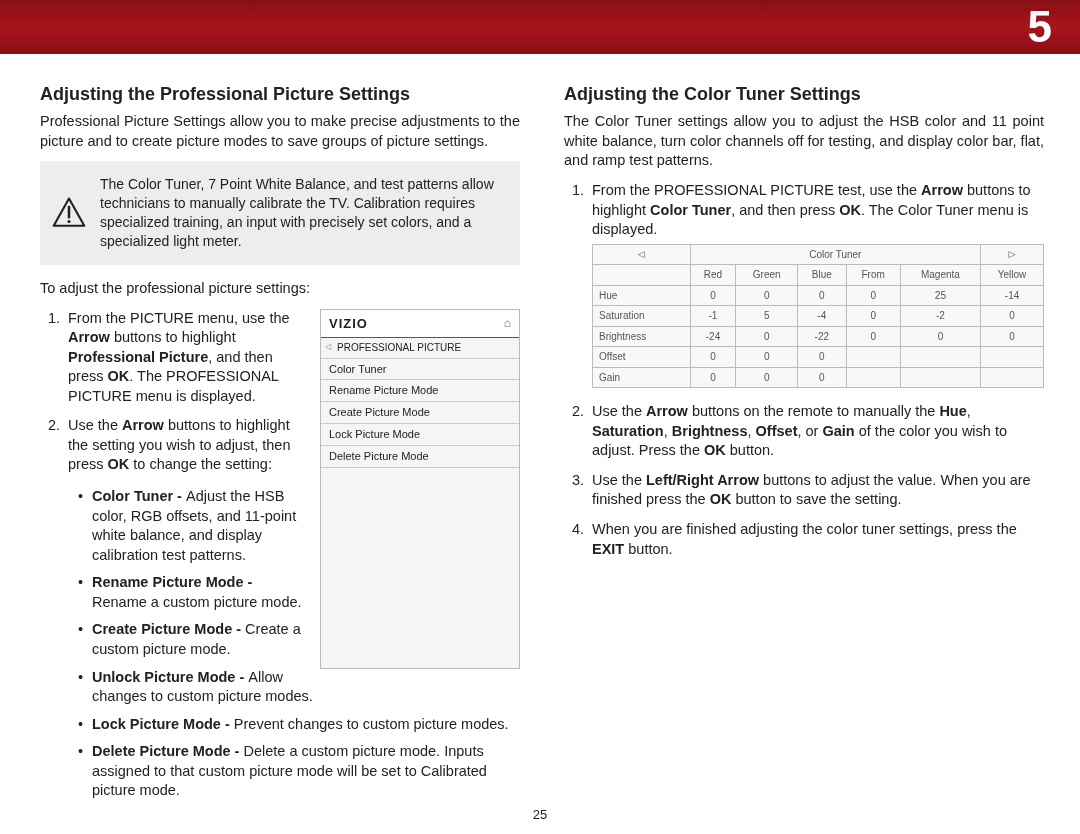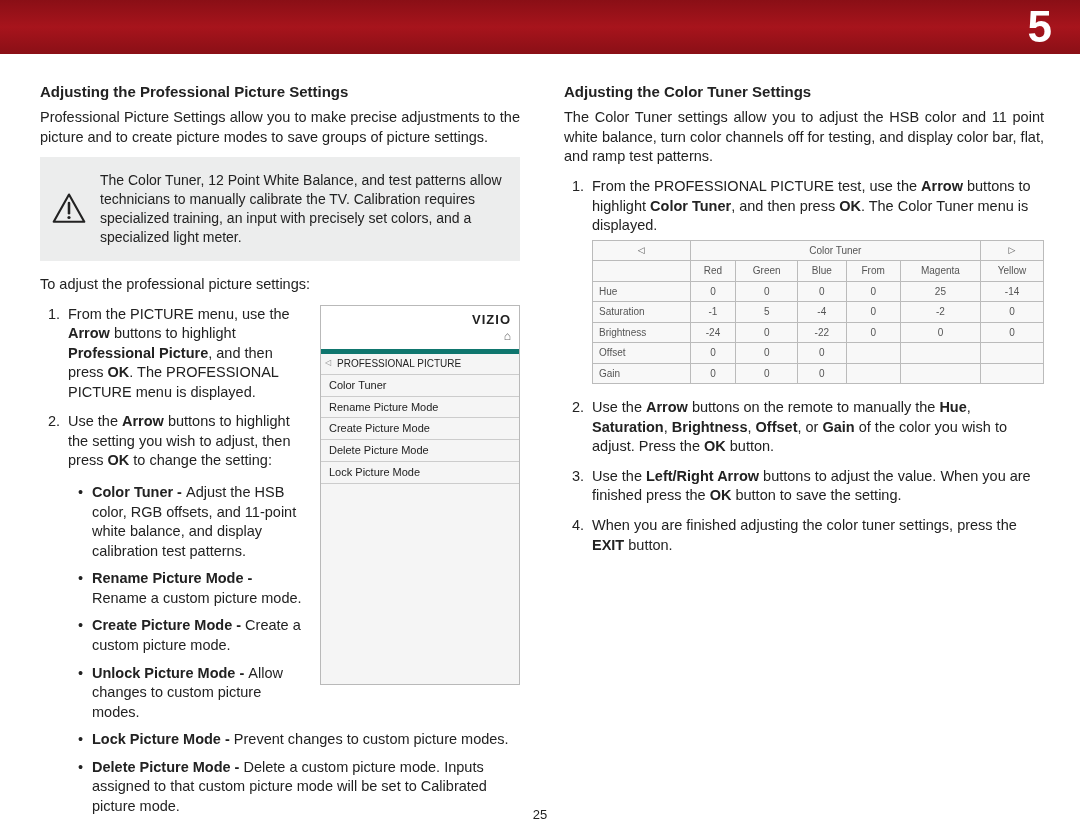--- a/index.html
+++ b/index.html
@@ -28,21 +28,21 @@
 .page {
   display: flex;
   padding: 28px 36px 0 40px;
   gap: 44px;
 }
 .col {
   flex: 1;
   line-height: 1.35;
 }
 .col h3 {
-  font-size: 15px;
+  font-size: 18px;
   font-weight: bold;
   margin-bottom: 6px;
 }
 .col p { margin-bottom: 10px; }
 .justify { text-align: justify; text-justify: inter-word; }
 .callout {
   background: #eceded;
   padding: 14px 14px 14px 12px;
   margin: 8px 0 14px 0;
   display: flex;
@@ -56,24 +56,23 @@
 ul.sub { list-style: none; padding-left: 10px; margin-top: 12px; }
 ul.sub > li { margin-bottom: 8px; position: relative; padding-left: 14px; }
 ul.sub > li::before { content: "•"; position: absolute; left: 0; top: 0; }
 .menu-mock {
   width: 200px;
   border: 1px solid #b9b9b9;
   font-size: 11px;
   background: #f5f5f5;
 }
 .menu-mock .brand-row {
-  display: flex; justify-content: space-between; align-items: flex-end;
-  padding: 5px 8px; border-bottom: 5px solid #0f766e;
+  display: flex; justify-content: space-between; align-items: center;
+  padding: 5px 8px; border-bottom: 1px solid #0f766e;
   background: #fff;
-  flex-direction: column;
 }
 .menu-mock .brand { font-weight: bold; letter-spacing: 1px; font-size: 13px; }
 .menu-mock .home { font-size: 12px; color: #666; }
 .menu-mock .crumb {
   padding: 3px 6px 3px 16px; border-bottom: 1px solid #ccc; font-size: 10px;
   position: relative;
 }
 .menu-mock .crumb::before { content: "◁"; position: absolute; left: 4px; font-size: 8px; color: #888; top: 4px; }
 .menu-mock .mi { padding: 3px 8px; border-bottom: 1px solid #ccc; }
 .menu-mock .pad { height: 200px; }
@@ -115,38 +114,38 @@
   <div class="col">
     <h3>Adjusting the Professional Picture Settings</h3>
     <p class="justify">Professional Picture Settings allow you to make precise adjustments to the picture and to create picture modes to save groups of picture settings.</p>
 
     <div class="callout">
       <svg width="34" height="34" viewBox="0 0 40 40">
         <polygon points="20,3 38,35 2,35" fill="none" stroke="#222" stroke-width="2.5" stroke-linejoin="round"></polygon>
         <line x1="20" y1="13" x2="20" y2="25" stroke="#222" stroke-width="3" stroke-linecap="round"></line>
         <circle cx="20" cy="30" r="1.9" fill="#222"></circle>
       </svg>
-      <div class="text">The Color Tuner, 12 Point White Balance, and test patterns allow technicians to manually calibrate the TV. Calibration requires specialized training, an input with precisely set colors, and a specialized light meter.</div>
+      <div class="text">The Color Tuner, 7 Point White Balance, and test patterns allow technicians to manually calibrate the TV. Calibration requires specialized training, an input with precisely set colors, and a specialized light meter.</div>
     </div>
 
     <p>To adjust the professional picture settings:</p>
 
     <ol style="overflow: visible;">
       <li>
         <div class="menu-mock" style="float: right; margin-left: 12px; margin-bottom: 8px;">
             <div class="brand-row">
               <span class="brand">VIZIO</span>
               <span class="home">⌂</span>
             </div>
             <div class="crumb">PROFESSIONAL PICTURE</div>
             <div class="mi">Color Tuner</div>
             <div class="mi">Rename Picture Mode</div>
             <div class="mi">Create Picture Mode</div>
+            <div class="mi">Lock Picture Mode</div>
             <div class="mi">Delete Picture Mode</div>
-            <div class="mi">Lock Picture Mode</div>
             <div class="pad"></div>
           </div>
           <div>
               <span>From the PICTURE menu, use the </span><b>Arrow</b><span> buttons to highlight </span><b>Professional Picture</b><span>, and then press </span><b>OK</b><span>. The PROFESSIONAL PICTURE menu is displayed.</span>
             </div>
       </li>
       <li>
         <span>Use the </span><b>Arrow</b><span> buttons to highlight the setting you wish to adjust, then press </span><b>OK</b><span> to change the setting:</span>
         <ul class="sub">
           <li><b>Color Tuner - </b><span>Adjust the HSB color, RGB offsets, and 11-point white balance, and display calibration test patterns.</span></li>

